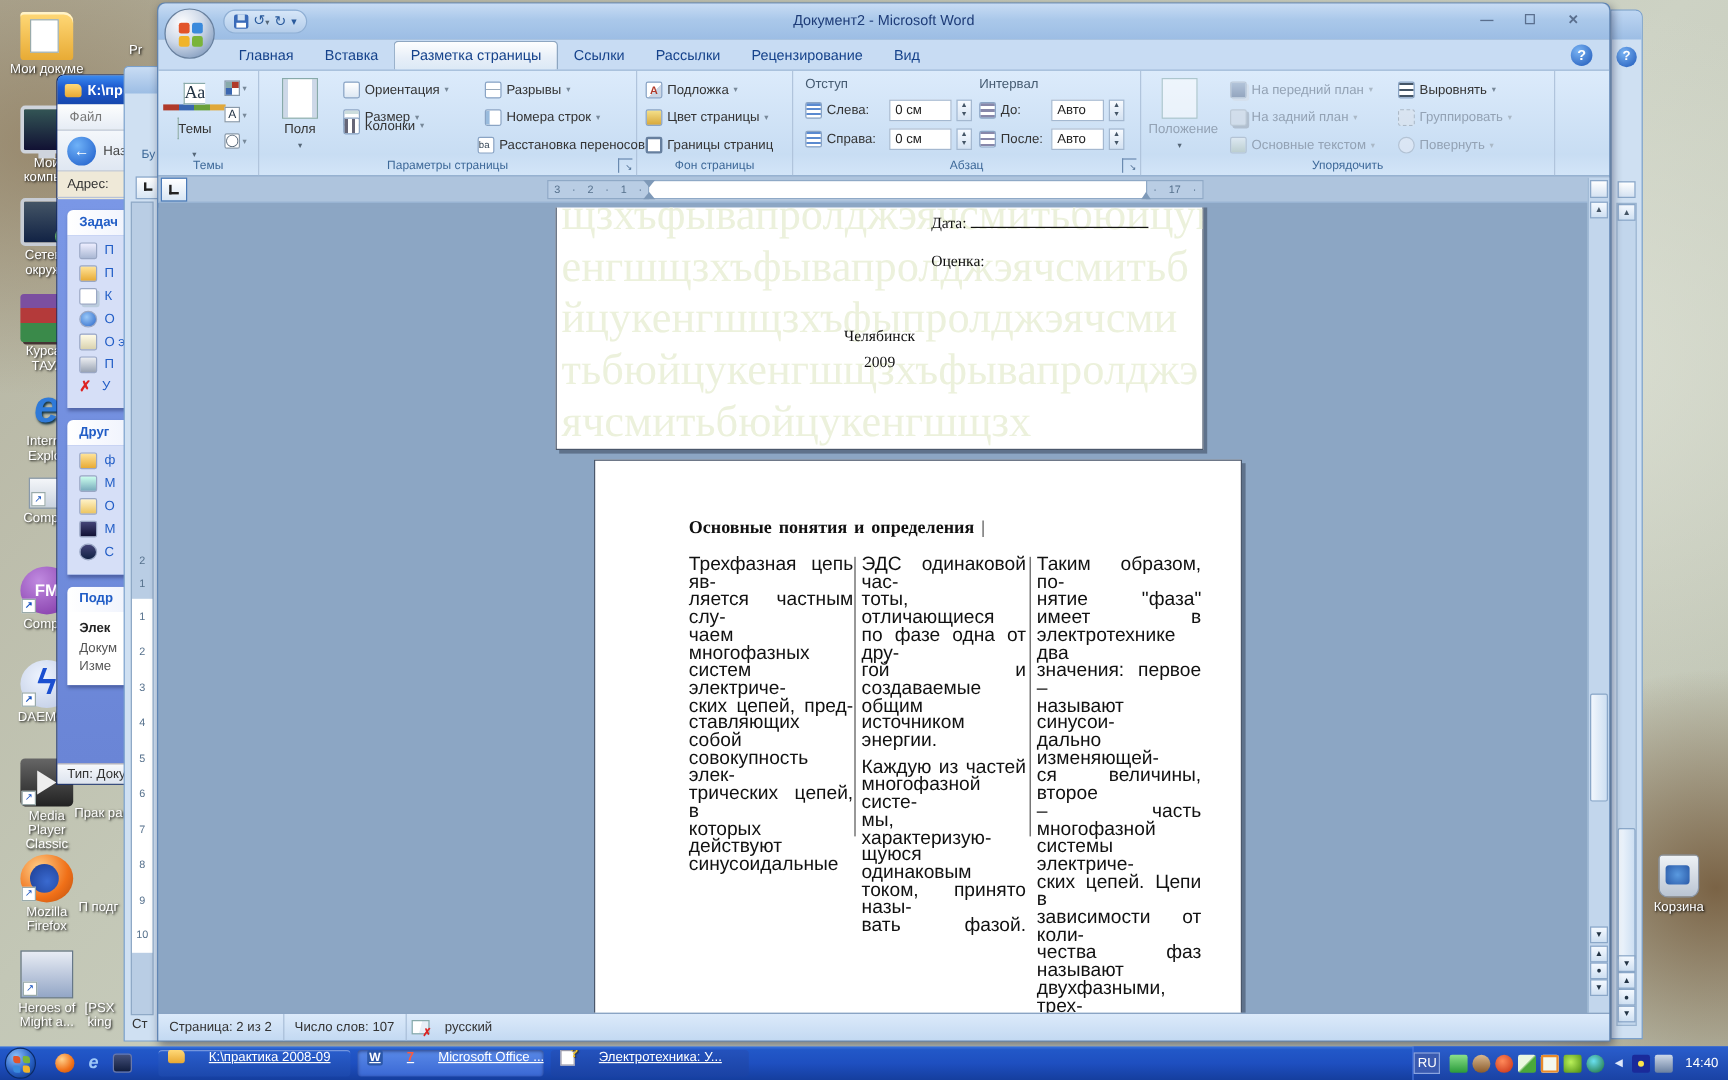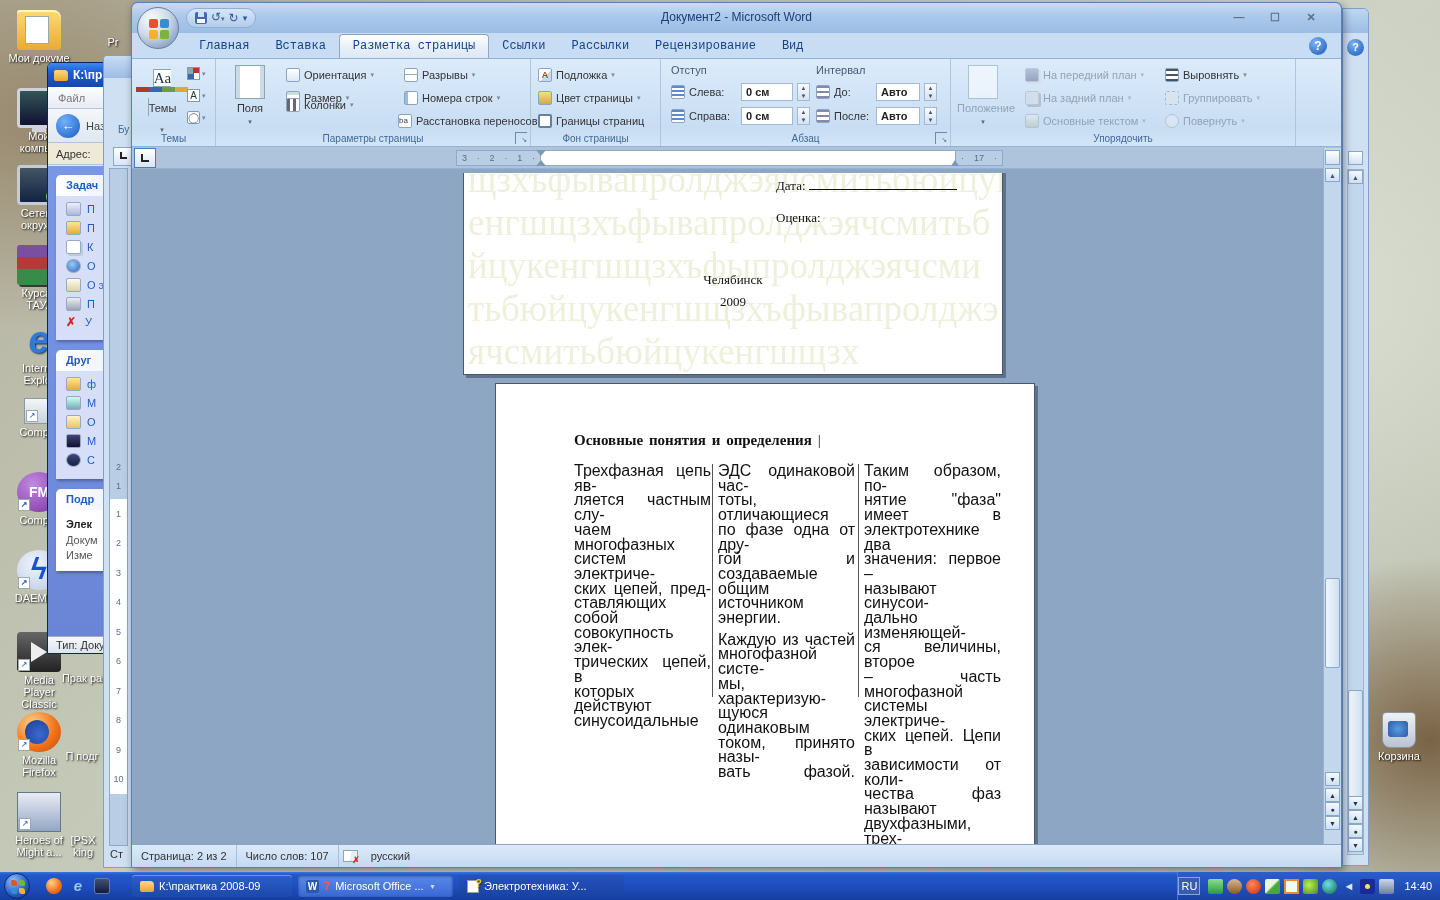--- a/index.html
+++ b/index.html
@@ -91,21 +91,21 @@
   .winbtn{position:absolute;top:8px;width:28px;height:15px;text-align:center;color:#5a6f8e;font-size:11px;line-height:13px;font-weight:bold;}
   #officebtn{position:absolute;left:5px;top:4px;width:42px;height:42px;border-radius:50%;background:radial-gradient(circle at 35% 28%,#fdfdfe,#cdd8e8 45%,#94aac8 75%,#6e88ac);border:1px solid #68809e;z-index:5;}
   .oflag{position:absolute;left:11px;top:11px;width:20px;height:20px;}
   .oflag span{position:absolute;width:9px;height:9px;border-radius:2px;}
   #qat{position:absolute;left:54px;top:5px;display:flex;align-items:center;gap:4px;height:20px;background:linear-gradient(#d6e6f8,#b4cdea);border:1px solid #8fafd4;border-radius:10px;padding:0 8px;}
   .qicon{font-size:12px;color:#2a5a9c;line-height:18px;}
   .floppy{width:12px;height:12px;background:#3a6ab8;border-radius:2px;position:relative;}
   .floppy:before{content:"";position:absolute;left:3px;top:0;width:6px;height:5px;background:#cfe0f2;}
   .floppy:after{content:"";position:absolute;left:2px;bottom:1px;width:8px;height:4px;background:#fff;}
   #tabrow{height:26px;background:#c8dcf3;position:relative;display:flex;align-items:flex-end;padding-left:54px;border-bottom:1px solid #96b2d2;}
-  .tab{font-size:12px;color:#15428b;padding:4px 13px 5px 13px;font-family:Liberation Mono, monospace;}
+  .tab{font-size:12px;color:#15428b;padding:4px 13px 5px 13px;}
   .tab.active{background:linear-gradient(#fdfefe,#e6eef8 60%,#dce9f6);border:1px solid #8da6c1;border-bottom:none;border-radius:4px 4px 0 0;font-weight:normal;}
   .helpbtn{position:absolute;right:14px;top:4px;width:18px;height:18px;border-radius:50%;background:radial-gradient(circle at 35% 30%,#7ab4f4,#1c56b8);color:#fff;font-size:12px;font-weight:bold;text-align:center;line-height:18px;}
   #ribbon{height:88px;background:linear-gradient(#dcebfb,#c8ddf3 80%,#d3e5f8);position:relative;border-bottom:1px solid #96b2d2;}
   .rgroup{position:absolute;top:0;bottom:0;border-right:1px solid #b0c4dc;}
   .rglabel{position:absolute;left:0;right:0;bottom:2px;text-align:center;font-size:10px;color:#3e6999;}
   .bigbtn{position:absolute;top:4px;width:52px;height:68px;text-align:center;font-size:11px;color:#333;border-radius:3px;}
   .bigbtn .bicon{display:block;margin:2px auto 3px auto;width:30px;height:34px;background:#fff;border:1px solid #8aa;}
   .bigbtn .dd{font-size:7px;color:#567;}
   .rsb{position:absolute;height:20px;display:flex;align-items:center;gap:4px;font-size:11px;color:#333;white-space:nowrap;}
   .rsb.dis{color:#93a2b4;}
@@ -124,21 +124,21 @@
   .mi-indent{background:repeating-linear-gradient(#5a8ad0 0 2px,#fff 2px 4px);border:1px solid #8aa4c4;}
   .mi-space{background:repeating-linear-gradient(#88a 0 2px,#fff 2px 5px);border:1px solid #8aa4c4;}
   .mi-front{background:linear-gradient(#6a9ae0,#2a5ab0);border:1px solid #8aa4c4;box-shadow:2px 2px 0 #cdd8e8;}
   .mi-back{background:#cdd8e8;border:1px solid #9ab;box-shadow:2px 2px 0 #8098b8;}
   .mi-wrap{background:linear-gradient(#eef4ea,#9ec48a);border:1px solid #8aa4c4;}
   .mi-align{background:repeating-linear-gradient(#456 0 2px,#fff 2px 5px);border:1px solid #8aa4c4;}
   .mi-group{background:#dde6f2;border:1px dashed #789;}
   .mi-rotate{background:#eef;border:1px solid #8aa4c4;border-radius:50%;}
   .dis .mi{opacity:.45;filter:grayscale(.6);}
   .spinrow{position:absolute;display:flex;align-items:center;gap:4px;font-size:11px;color:#333;}
-  .spinbox{width:52px;height:18px;background:#fff;border:1px solid #a4b8d0;font-size:11px;line-height:16px;padding-left:4px;color:#222;font-weight:bold;}
+  .spinbox{width:52px;height:18px;background:#fff;border:1px solid #a4b8d0;font-size:11px;line-height:16px;padding-left:4px;color:#222;}
   .sparrows{width:13px;height:18px;background:linear-gradient(#f8fbff,#d4e2f2);border:1px solid #a4b8d0;font-size:6px;color:#456;text-align:center;line-height:8px;}
   .subhead{position:absolute;font-size:11px;color:#445a70;}
   .launcher{position:absolute;bottom:2px;width:12px;height:12px;border-left:1px solid #6a8ab0;border-top:1px solid #6a8ab0;}
   .launcher:after{content:"↘";position:absolute;right:0;bottom:0;font-size:7px;color:#4a6a90;}
   .themes-aa{width:34px;height:36px;background:#fff;border:1px solid #8aa;margin:2px auto 2px auto;font-family:"Liberation Serif",serif;font-size:15px;color:#234;line-height:30px;}
   .themes-aa:after{content:"";display:block;height:5px;margin-top:-6px;background:linear-gradient(90deg,#b03a2a 0 25%,#3a66b0 25% 50%,#6aa03a 50% 75%,#e0a83a 75%);}
   .minib{position:absolute;width:30px;height:19px;display:flex;align-items:center;gap:2px;padding-left:3px;}
   .sq4{width:13px;height:13px;background:conic-gradient(#b03a2a 0 25%,#fff 25% 50%,#3a66b0 50% 75%,#8aa 75%);border:1px solid #89a;}
   .fontA{width:13px;height:13px;background:#fff;border:1px solid #89a;font-size:10px;color:#234;text-align:center;line-height:12px;}
   .effO{width:13px;height:13px;background:#fff;border:1px solid #89a;border-radius:2px;color:#567;font-size:10px;text-align:center;line-height:11px;}
@@ -192,21 +192,21 @@
 
   
   #taskbar{left:0;top:872px;width:1440px;height:28px;background:linear-gradient(#3a75e0,#2258c8 10%,#1e4fc0 50%,#153e9e);display:flex;align-items:center;z-index:50;}
   #startorb{width:26px;height:26px;border-radius:50%;margin:0 16px 0 4px;background:radial-gradient(circle at 35% 28%,#8ec2f8,#2a63c8 55%,#0a2e78);border:1px solid #0a2a66;position:relative;}
   .orbflag{position:absolute;left:6px;top:6px;width:14px;height:14px;}
   .orbflag span{position:absolute;width:6px;height:6px;border-radius:1px 3px 1px 3px;}
   .qlicon{width:16px;height:16px;margin-right:8px;border-radius:3px;}
   .ql-ff{background:radial-gradient(circle at 35% 30%,#ffd08a,#f07018 60%,#b84e10);border-radius:50%;}
   .ql-ie{background:transparent;color:#9ec8f8;font-size:15px;font-style:italic;font-weight:bold;line-height:16px;text-align:center;}
   .ql-mpc{background:linear-gradient(#44507a,#101c3c);border:1px solid #6a78a8;}
-  .tbtn{height:22px;border-radius:3px;display:flex;align-items:center;gap:5px;padding:0 8px;margin-right:6px;color:#fff;font-size:11px;white-space:nowrap;overflow:hidden;}
+  .tbtn{height:22px;border-radius:3px;display:flex;align-items:flex-start;gap:20px;padding:0 8px;margin-right:6px;color:#fff;font-size:11px;white-space:nowrap;overflow:hidden;text-decoration:underline;}
   .tbtn.normal{background:linear-gradient(#2a5ecd,#1c48ac);box-shadow:inset 0 1px rgba(255,255,255,.35);}
   .tbtn.pressed{background:linear-gradient(#5a8ae8,#3a68d4);box-shadow:inset 0 1px 3px rgba(0,0,40,.5);}
   .tbtn.flat{background:linear-gradient(#2452bc,#1a42a4);}
   .tb-folder{width:14px;height:11px;background:linear-gradient(#ffd978,#e8a832);border-radius:2px 4px 2px 2px;flex:0 0 14px;}
   .tb-word{width:13px;height:13px;background:#2b57a8;border-radius:2px;color:#fff;font-size:10px;font-weight:bold;text-align:center;line-height:13px;flex:0 0 13px;}
   .tb-help{width:12px;height:13px;background:#fff;border:1px solid #99a;position:relative;flex:0 0 12px;}
   .tb-help:after{content:"?";position:absolute;right:-4px;top:-4px;color:#f4c520;font-weight:bold;font-size:11px;text-shadow:1px 1px 1px #333;}
   .tcount{color:#ff5a3c;font-weight:bold;}
   .tarrow{font-size:8px;color:#cfe0ff;margin-left:2px;}
   #tray{margin-left:auto;display:flex;align-items:center;gap:4px;padding-right:8px;height:28px;background:linear-gradient(#2a5ecd,#1a42a4);border-left:1px solid #4a78e0;}

